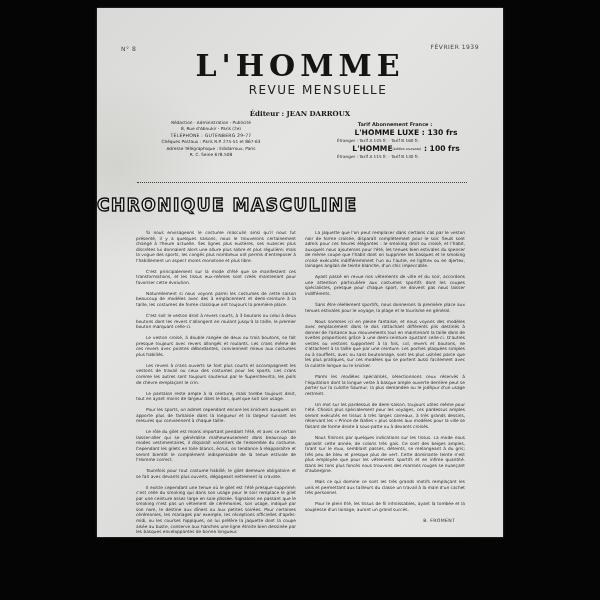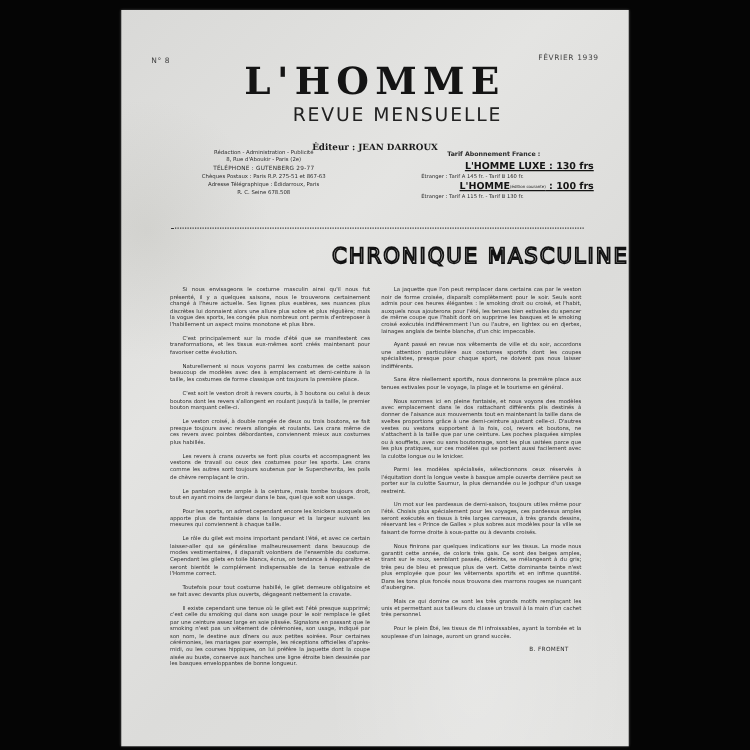--- a/index.html
+++ b/index.html
@@ -8,21 +8,21 @@
       width: 600px;
       height: 600px;
       background: #050505;
       overflow: hidden;
     }
     .sheet {
       position: absolute;
       left: 97px;
       top: 8px;
       width: 406px;
-      height: 589px;
+      height: 529px;
       background: linear-gradient(135deg, #d9d9d7 0%, #e4e4e2 35%, #dcdcda 60%, #e2e2e0 100%);
       box-shadow: 0 0 2px rgba(255,255,255,0.3);
       color: #1c1c1c;
       font-family: "DejaVu Sans", sans-serif;
     }
     .sheet::before {
       content: "";
       position: absolute;
       left: 0; top: 0; right: 0; bottom: 0;
       background:
@@ -56,21 +56,21 @@
     .title {
       font-family: "DejaVu Serif", serif;
       font-weight: bold;
       font-size: 30px;
       letter-spacing: 5px;
       color: #141414;
       line-height: 30px;
     }
     .subtitle {
       font-family: "DejaVu Sans", sans-serif;
-      font-size: 15px;
+      font-size: 12px;
       letter-spacing: 1.5px;
       margin-top: 2px;
       color: #222;
       margin-left: 36px;
     }
     .editor {
       font-family: "DejaVu Serif", serif;
       font-weight: bold;
       font-size: 7px;
       margin-top: 12px;
@@ -98,23 +98,22 @@
     .tarif-heading {
       font-size: 5px;
       font-weight: bold;
       line-height: 8px;
     }
     .price-line {
       font-size: 7.6px;
       font-weight: bold;
       color: #151515;
       line-height: 10px;
-      text-align: right;
+      text-align: center;
       padding-left: 22px;
-      text-decoration: underline;
     }
     .price-line .small-note {
       font-size: 3.2px;
       font-weight: normal;
       vertical-align: middle;
     }
     .foreign {
       font-size: 4.2px;
       line-height: 6px;
       text-align: left;
@@ -125,23 +124,23 @@
       left: 40px;
       width: 330px;
       top: 174px;
       border-top: 1px dotted #3a3a3a;
     }
     .headline {
       position: absolute;
       left: 0;
       width: 100%;
       top: 187px;
-      text-align: right;
+      text-align: left;
       font-family: "DejaVu Sans", sans-serif;
-      font-weight: normal;
+      font-weight: bold;
       font-size: 17px;
       letter-spacing: 1.5px;
       color: #e8e8e6;
       -webkit-text-stroke: 1.4px #121212;
       text-shadow: 0 0 0 #121212;
       line-height: 20px;
     }
     .column {
       position: absolute;
       top: 222px;

